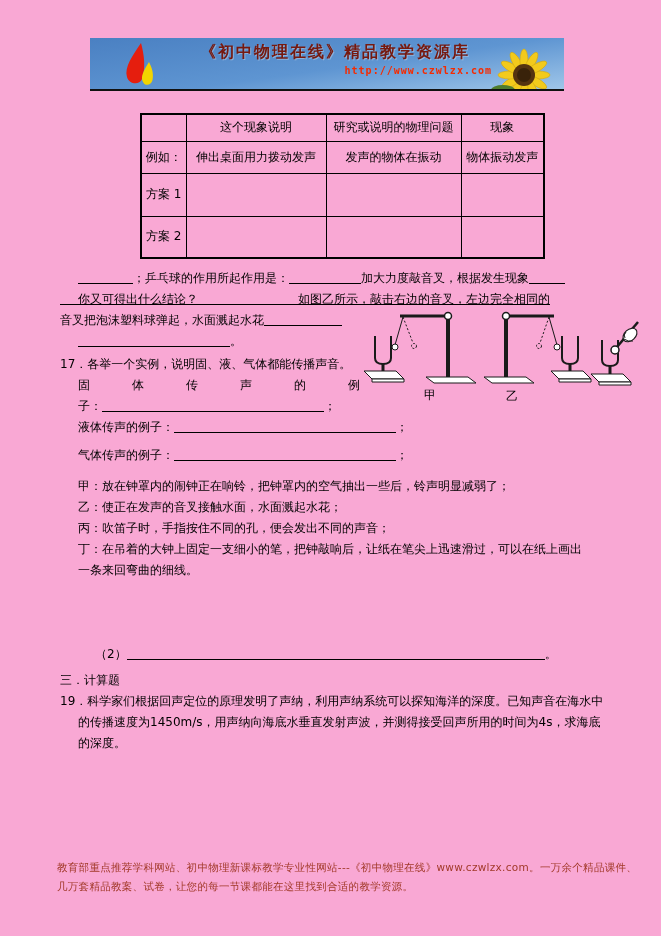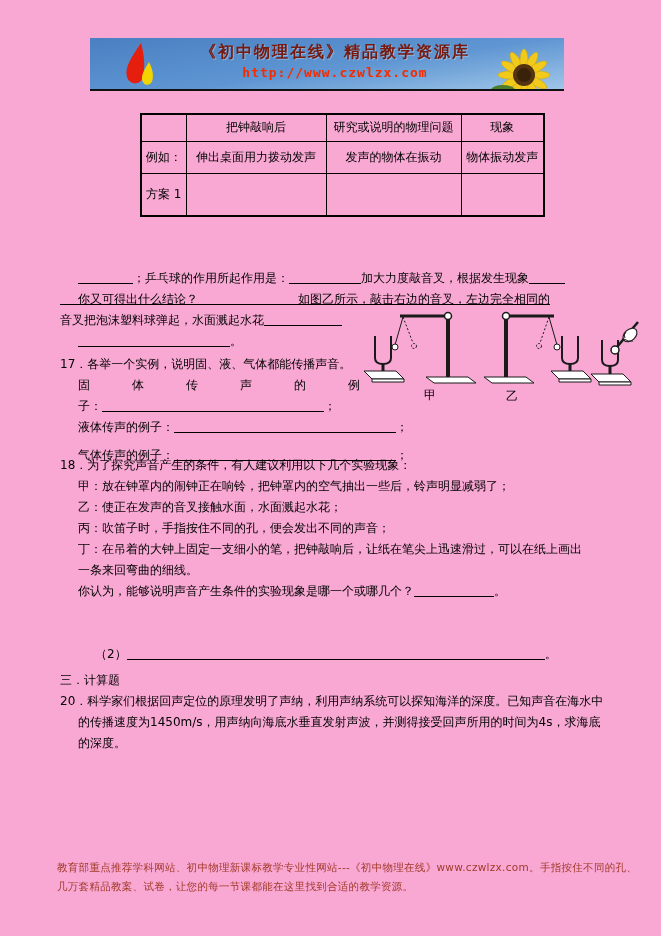--- a/index.html
+++ b/index.html
@@ -10,22 +10,22 @@
   .abs { position:absolute; white-space:nowrap; line-height:1.25; }
   .bl { display:inline-block; border-bottom:1px solid #000; height:13px; vertical-align:-2px; }
 
   
   .banner { position:absolute; left:90px; top:38px; width:474px; height:53px;
             background:linear-gradient(172deg,#4a80c2 0%,#5e95d2 55%,#9fc6e9 100%);
             border-bottom:2px solid #111; overflow:hidden; }
   .banner-title { position:absolute; left:88px; right:72px; top:4px; text-align:center;
             font-family:"DejaVu Serif", serif; font-weight:bold; font-size:16px;
             letter-spacing:2px; color:#76190f; text-shadow:1px 1px 0 rgba(255,255,255,.3); }
-  .banner-url { position:absolute; left:88px; right:72px; top:27px; text-align:center;
-            font-family:"DejaVu Sans Mono", monospace; font-weight:bold; font-size:13px;
+  .banner-url { position:absolute; left:88px; right:72px; top:27px; text-align:right;
+            font-family:"DejaVu Sans Mono", monospace; font-weight:bold; font-size:10px;
             letter-spacing:1px; color:#f52b00; }
   .logo { position:absolute; left:28px; top:3px; }
   .sunflower { position:absolute; right:1px; bottom:-5px; }
 
   
   .tbl { position:absolute; left:140px; top:113px; border-collapse:collapse;
          table-layout:fixed; border:2px solid #000; }
   .tbl th,.tbl td { border:1px solid #000; font-weight:normal; font-size:12px;
          text-align:center; padding:1px 2px; overflow:hidden; }
 
@@ -70,32 +70,38 @@
   <table class="tbl">
     <colgroup>
         <col style="width:45px">
         <col style="width:140px">
         <col style="width:135px">
         <col style="width:83px">
       </colgroup>
     <tbody>
         <tr style="height:27px">
       <th></th>
-      <th>把钟敲响后</th>
+      <th>这个现象说明</th>
       <th>研究或说明的物理问题</th>
       <th>现象</th>
     </tr>
     <tr style="height:32px">
       <td>例如：</td>
       <td>伸出桌面用力拨动发声</td>
       <td>发声的物体在振动</td>
       <td>物体振动发声</td>
     </tr>
     <tr style="height:43px">
       <td>方案 1</td>
+      <td></td>
+      <td></td>
+      <td></td>
+    </tr>
+    <tr style="height:42px">
+      <td>方案 2</td>
       <td></td>
       <td></td>
       <td></td>
     </tr>
   </tbody>
     </table>
 
   <div class="abs" style="left:78px; top:271px;"><span class="bl" style="width:55px"></span><span>；乒乓球的作用所起作用是：</span><span class="bl" style="width:72px"></span><span>加大力度敲音叉，根据发生现象</span><span class="bl" style="width:36px"></span></div>
   <div class="abs" style="left:60px; top:292px;text-decoration:underline;"><span class="bl" style="width:18px"></span><span>你又可得出什么结论？</span><span class="bl" style="width:100px"></span><span>如图乙所示，敲击右边的音叉，左边完全相同的</span></div>
   <div class="abs" style="left:60px; top:313px;"><span>音叉把泡沫塑料球弹起，水面溅起水花</span><span class="bl" style="width:78px"></span></div>
@@ -154,30 +160,28 @@
     <g stroke="#1a1a1a">
       <line x1="282" y1="14" x2="261" y2="39" stroke-width="2.5"></line>
       <circle cx="259" cy="42" r="4" fill="#fff" stroke-width="1.5"></circle>
       <ellipse cx="274" cy="27" rx="8" ry="5.5" transform="rotate(-42 274 27)" fill="#fff" stroke-width="1.2"></ellipse>
       <path d="M268 31 q4 3 9 2 M270 24 q-3 3 -1 6" fill="none" stroke-width="1"></path>
     </g>
   </svg>
   <span class="fig-label abs" style="left:424px; top:388px;">甲</span>
   <span class="fig-label abs" style="left:506px; top:389px;">乙</span>
 
-  <div class="abs" style="left:60px; top:458px;">18．为了探究声音产生的条件，有人建议利用以下几个实验现象：</div>
   <div class="abs" style="left:78px; top:479px;">甲：放在钟罩内的闹钟正在响铃，把钟罩内的空气抽出一些后，铃声明显减弱了；</div>
   <div class="abs" style="left:78px; top:500px;">乙：使正在发声的音叉接触水面，水面溅起水花；</div>
   <div class="abs" style="left:78px; top:521px;">丙：吹笛子时，手指按住不同的孔，便会发出不同的声音；</div>
   <div class="abs" style="left:78px; top:542px;">丁：在吊着的大钟上固定一支细小的笔，把钟敲响后，让纸在笔尖上迅速滑过，可以在纸上画出</div>
   <div class="abs" style="left:78px; top:563px;">一条来回弯曲的细线。</div>
-  <div class="abs" style="left:78px; top:584px;"><span>你认为，能够说明声音产生条件的实验现象是哪一个或哪几个？</span><span class="bl" style="width:80px"></span><span>。</span></div>
   <div class="abs" style="left:95px; top:647px;"><span>（2）</span><span class="bl" style="width:418px"></span><span>。</span></div>
 
   <div class="abs" style="left:60px; top:673px;">三．计算题</div>
-  <div class="abs" style="left:60px; top:694px;">20．科学家们根据回声定位的原理发明了声纳，利用声纳系统可以探知海洋的深度。已知声音在海水中</div>
+  <div class="abs" style="left:60px; top:694px;">19．科学家们根据回声定位的原理发明了声纳，利用声纳系统可以探知海洋的深度。已知声音在海水中</div>
   <div class="abs" style="left:78px; top:715px;">的传播速度为1450m/s，用声纳向海底水垂直发射声波，并测得接受回声所用的时间为4s，求海底</div>
   <div class="abs" style="left:78px; top:736px;">的深度。</div>
 
-  <div class="footer" style="left:57px; top:861px;">教育部重点推荐学科网站、初中物理新课标教学专业性网站---《初中物理在线》www.czwlzx.com。手指按住不同的孔、</div>
+  <div class="footer" style="left:57px; top:861px;">教育部重点推荐学科网站、初中物理新课标教学专业性网站---《初中物理在线》www.czwlzx.com。一万余个精品课件、</div>
   <div class="footer" style="left:57px; top:880px;">几万套精品教案、试卷，让您的每一节课都能在这里找到合适的教学资源。</div>
 
 </div>
 
 </body></html>

